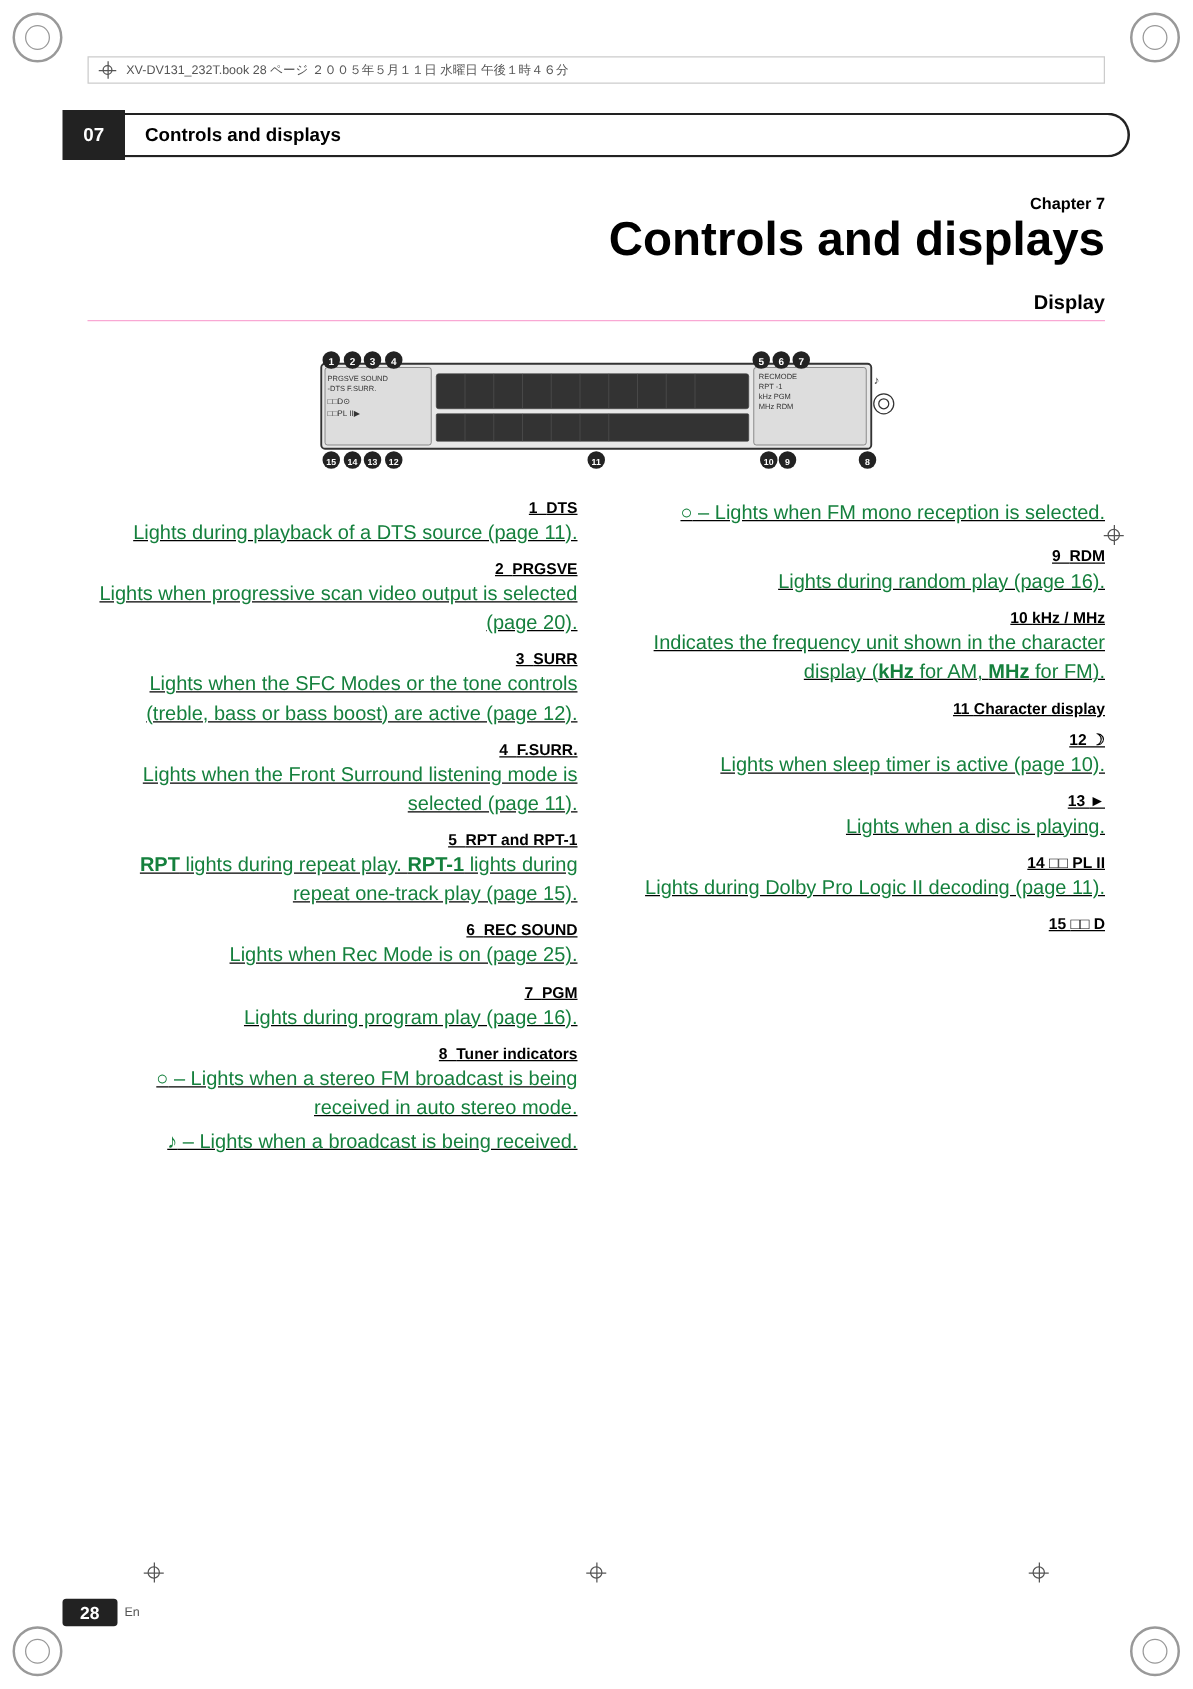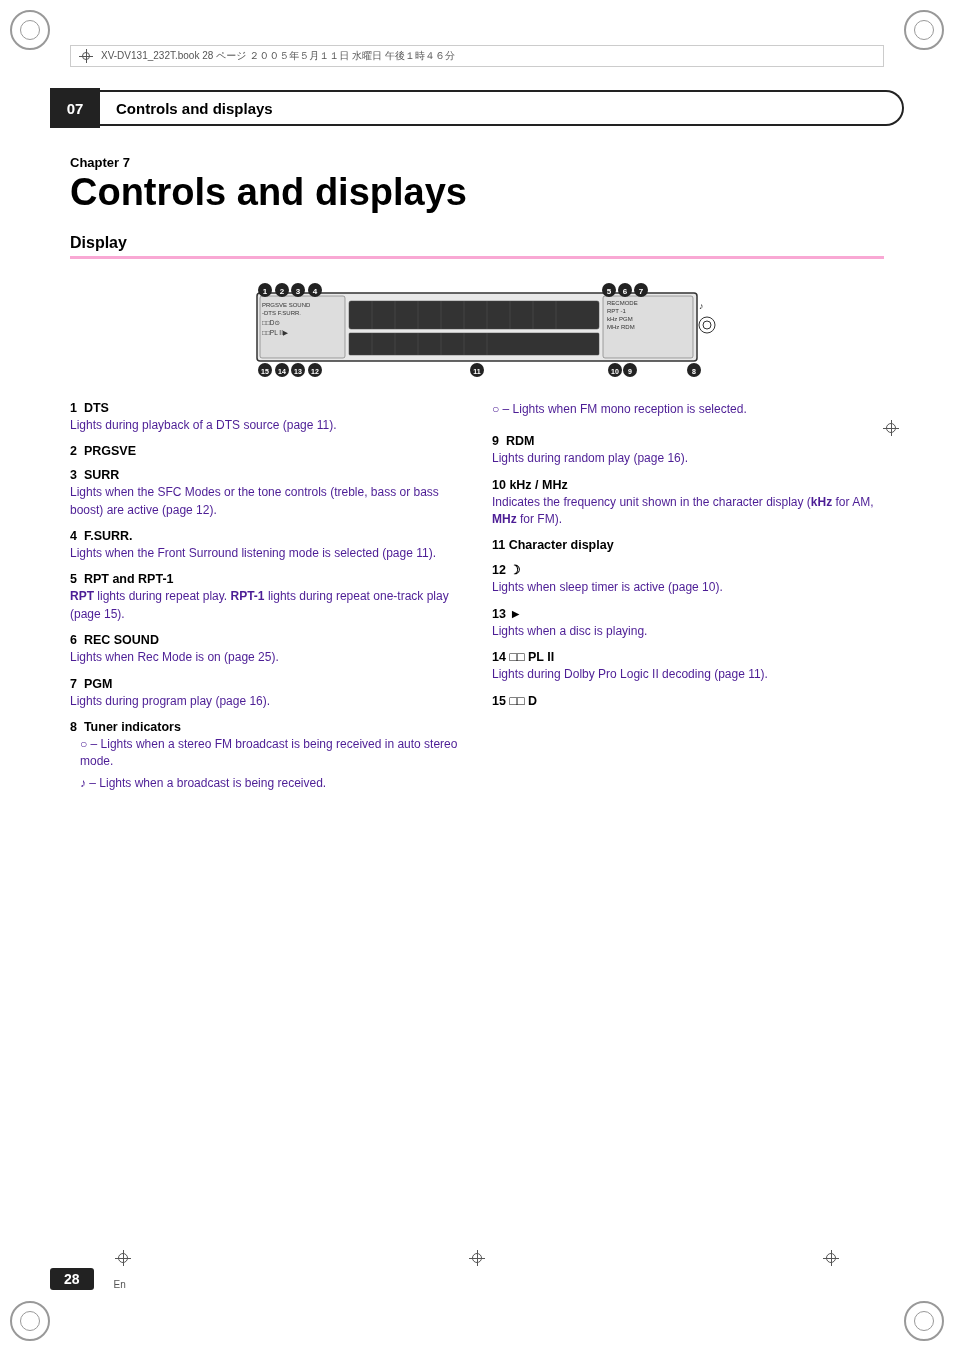--- a/index.html
+++ b/index.html
@@ -90,40 +90,41 @@
       font-weight: bold;
       border-radius: 0 20px 20px 0;
     }
 
     
     .main-content {
       position: absolute;
       top: 155px;
       left: 70px;
       right: 70px;
+      text-align: right;
     }
 
     
     .chapter-label {
       font-size: 13px;
       font-weight: bold;
       margin-bottom: 2px;
     }
     .big-title {
       font-size: 38px;
       font-weight: bold;
       margin-bottom: 20px;
       line-height: 1.1;
     }
 
     
     .section-title {
       font-size: 16px;
       font-weight: bold;
-      border-bottom: 3px solid #f9a8d4;
+      border-bottom: 1px solid #f9a8d4;
       padding-bottom: 4px;
       margin-bottom: 14px;
     }
 
     
     .display-diagram {
       width: 100%;
       margin-bottom: 18px;
       position: relative;
     }
@@ -136,46 +137,47 @@
     .two-col {
       display: flex;
       gap: 30px;
     }
     .col-left { flex: 1; }
     .col-right { flex: 1; }
 
     
     .item-entry {
       margin-bottom: 10px;
+      text-decoration: underline;
     }
     .item-title {
       font-weight: bold;
       font-size: 12.5px;
       margin-bottom: 2px;
     }
     .item-title .item-num {
       font-weight: bold;
     }
     .item-body {
-      font-size: 12px;
+      font-size: 16px;
       line-height: 1.45;
-      color: #4c1d95;
+      color: #15803d;
     }
     .item-body strong {
       font-weight: bold;
     }
 
     
     .page-footer {
       position: absolute;
-      bottom: 61px;
+      bottom: 50px;
       left: 50px;
       display: flex;
-      align-items: flex-end;
-      gap: 20px;
+      align-items: center;
+      gap: 6px;
     }
     .page-num-box {
       background: #222;
       color: #fff;
       font-weight: bold;
       font-size: 14px;
       padding: 3px 14px;
       border-radius: 3px;
     }
     .page-en {
@@ -333,20 +335,21 @@
 
     <div class="col-left">
 
       <div class="item-entry">
         <div class="item-title"><span class="item-num">1&nbsp;&nbsp;</span><span>DTS</span></div>
         <div class="item-body">Lights during playback of a DTS source (page 11).</div>
       </div>
 
       <div class="item-entry">
         <div class="item-title"><span class="item-num">2&nbsp;&nbsp;</span><span>PRGSVE</span></div>
+        <div class="item-body">Lights when progressive scan video output is selected (page 20).</div>
       </div>
 
       <div class="item-entry">
         <div class="item-title"><span class="item-num">3&nbsp;&nbsp;</span><span>SURR</span></div>
         <div class="item-body">Lights when the SFC Modes or the tone controls (treble, bass or bass boost) are active (page 12).</div>
       </div>
 
       <div class="item-entry">
         <div class="item-title"><span class="item-num">4&nbsp;&nbsp;</span><span>F.SURR.</span></div>
         <div class="item-body">Lights when the Front Surround listening mode is selected (page 11).</div>

